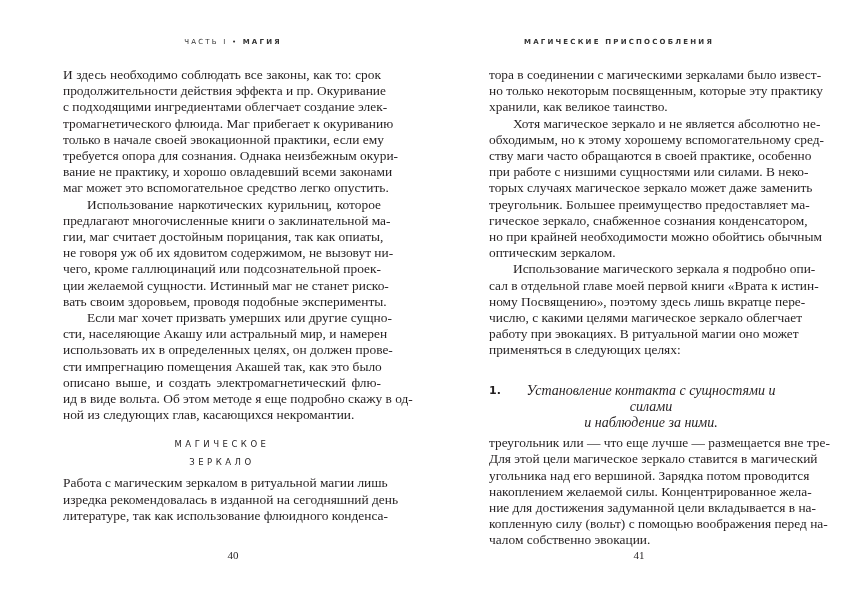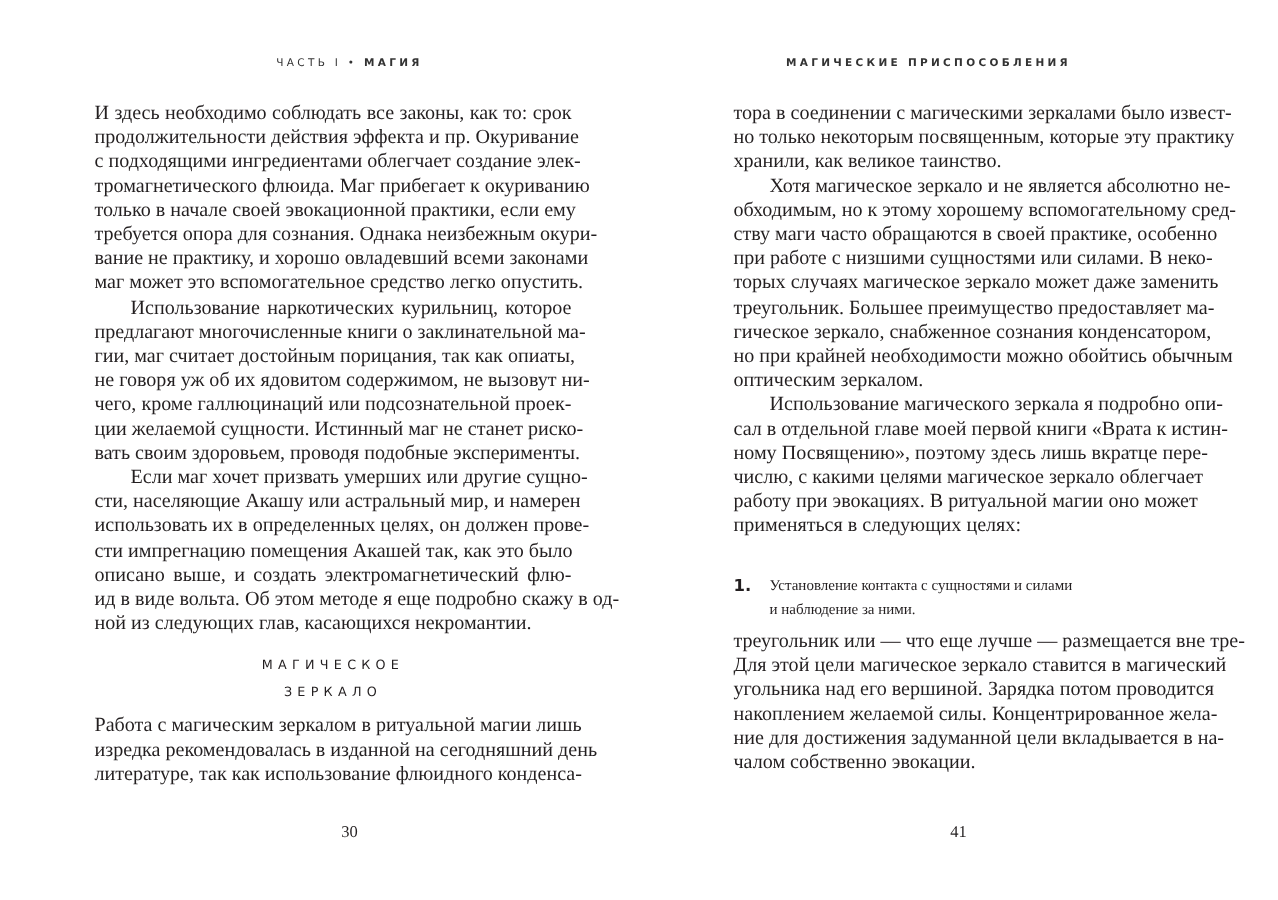--- a/index.html
+++ b/index.html
@@ -25,21 +25,21 @@
   }
   .page.left .text-block { left: 63px; top: 67px; }
   .page.right .text-block { left: 63px; top: 67px; width: 300px; }
   p { margin: 0; }
   .section-title {
     text-align: center; font-family: "DejaVu Sans", "Liberation Sans", sans-serif;
     font-size: 8.5px; letter-spacing: 3.5px; line-height: 18px; margin-top: 12px; margin-bottom: 4px;
   }
   .list-item { margin-top: 24px; display: flex; }
   .list-num { width: 24px; font-family: "DejaVu Sans", "Liberation Sans", sans-serif; font-weight: bold; font-size: 11px; }
-  .list-text { font-size: 10px; text-align: left; flex: 1; }
+  .list-text { font-style: italic; font-size: 14px; text-align: center; flex: 1; }
   .folio {
     position: absolute; top: 549px; left: 0; right: 0; text-align: center;
     font-family: "Liberation Serif", "DejaVu Serif", serif; font-size: 11px;
   }
   .page.left .folio { left: 40px; }
   .page.right .folio { left: 0; right: 0; }
   .line { display: block; text-align: justify; text-align-last: justify; white-space: nowrap; }
   .line.last { text-align-last: left; }
 </style>
 </head>
@@ -87,21 +87,21 @@
       <div>ЗЕРКАЛО</div>
     </div>
     <div id="left-final">
         <p>
           <span class="line">Работа с магическим зеркалом в ритуальной магии лишь</span>
           <span class="line">изредка рекомендовалась в изданной на сегодняшний день</span>
           <span class="line last">литературе, так как использование флюидного конденса-</span>
         </p>
       </div>
   </div>
-  <div class="folio">30</div>
+  <div class="folio">40</div>
 </div>
 
 <div class="page right">
   <div class="running-head bold" style="font-weight:bold;">МАГИЧЕСКИЕ ПРИСПОСОБЛЕНИЯ</div>
   <div class="text-block">
     <div id="right-paras">
         <p>
           <span class="line">тора в соединении с магическими зеркалами было извест-</span>
           <span class="line">но только некоторым посвященным, которые эту практику</span>
           <span class="line last">хранили, как великое таинство.</span>
@@ -133,18 +133,19 @@
         <span style="display:block">и наблюдение за ними.</span>
       </span>
     </div>
     <div id="right-final" style="margin-top: 4px;">
         <p>
           <span class="line">треугольник или — что еще лучше — размещается вне тре-</span>
           <span class="line">Для этой цели магическое зеркало ставится в магический</span>
           <span class="line">угольника над его вершиной. Зарядка потом проводится</span>
           <span class="line">накоплением желаемой силы. Концентрированное жела-</span>
           <span class="line">ние для достижения задуманной цели вкладывается в на-</span>
+          <span class="line">копленную силу (вольт) с помощью воображения перед на-</span>
           <span class="line last">чалом собственно эвокации.</span>
         </p>
       </div>
   </div>
   <div class="folio">41</div>
 </div>
 
 </body></html>

